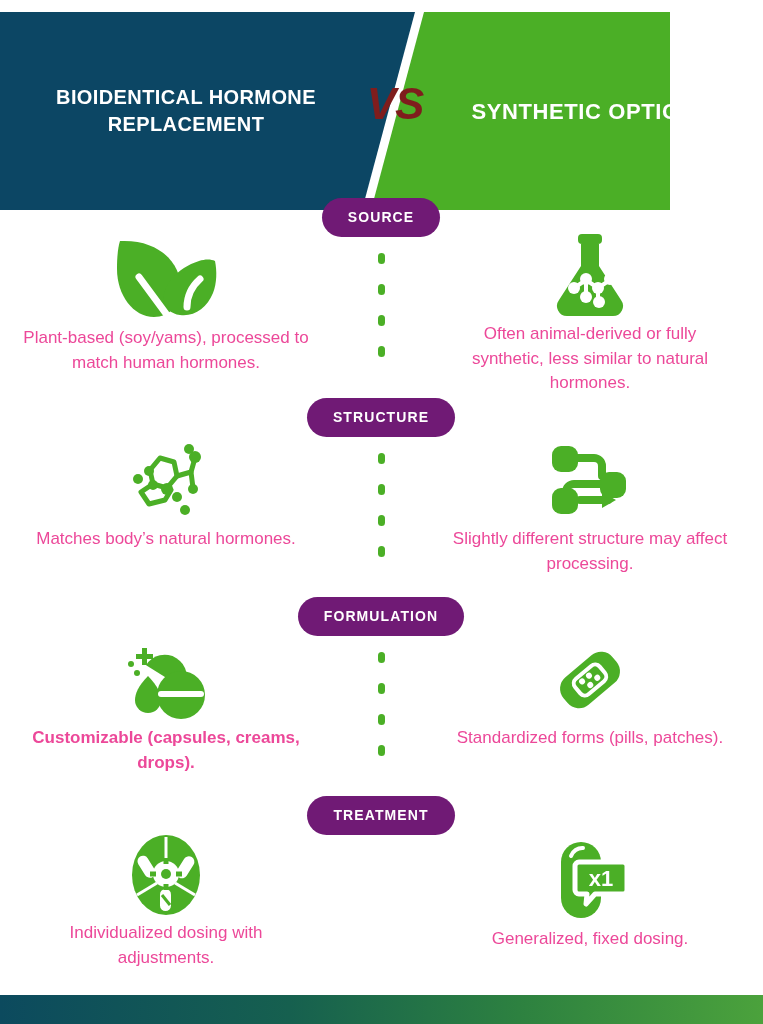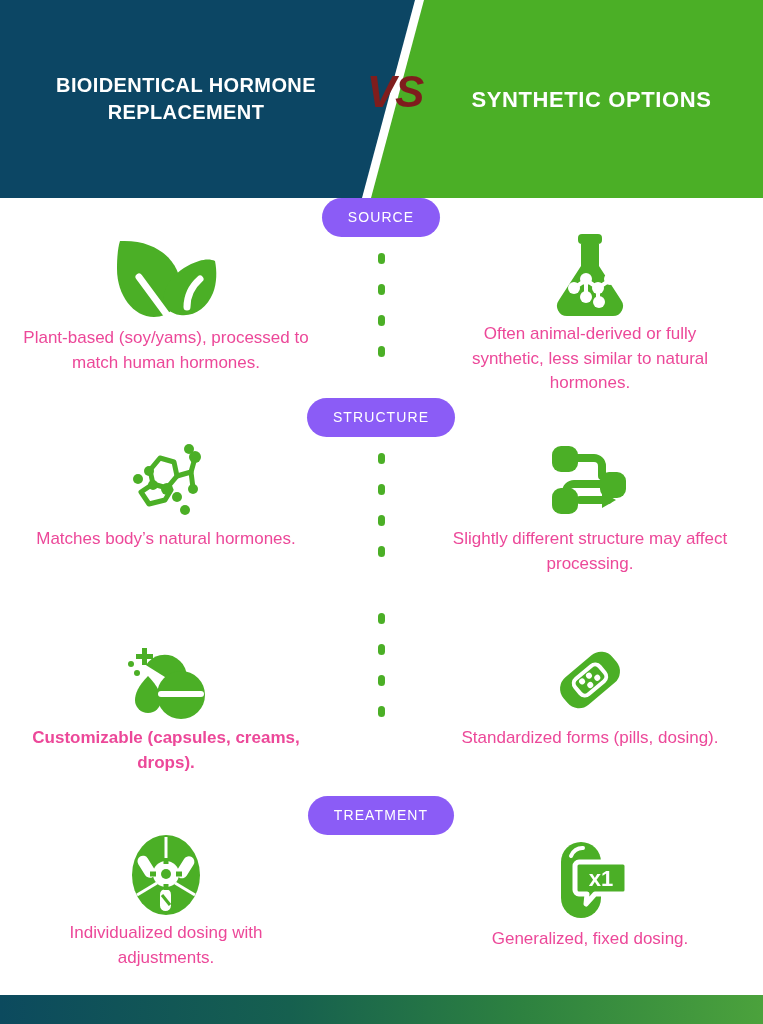--- a/index.html
+++ b/index.html
@@ -12,22 +12,22 @@
     height: 1024px;
     position: relative;
     overflow: hidden;
     font-family: "Liberation Sans", sans-serif;
     color: #231f20;
   }
 
   
   .header {
     position: absolute;
-    left: 0; top: 0;
-    width: 763px;
+    left: 0; top: 12px;
+    width: 670px;
     height: 198px;
     overflow: hidden;
   }
   .header-green {
     position: absolute;
     inset: 0;
     background: #4BAF26;
   }
   .header-navy {
     position: absolute;
@@ -110,24 +110,24 @@
   
   .center {
     position: absolute;
     left: 281px;
     top: 0;
     width: 200px;
     text-align: center;
   }
   .pill {
     display: inline-block;
-    background: #8b5cf6;
+    background: #701a75;
     color: #ffffff;
     font-size: 14px;
-    font-weight: normal;
+    font-weight: bold;
     letter-spacing: 1.1px;
     border-radius: 24px;
     padding: 11px 26px 12px;
     white-space: nowrap;
   }
   .dots {
     margin-top: 16px;
     display: flex;
     flex-direction: column;
     align-items: center;
@@ -286,20 +286,21 @@
             <path d="M23 36 C33 46 36 54 36 60 a13 13 0 0 1 -26 0 C10 54 13 46 23 36 Z"></path>
             <circle cx="56" cy="55" r="24"></circle>
           </g>
           <rect x="33" y="51" width="46" height="6" rx="3" fill="#ffffff"></rect>
         </svg>
       </div>
       <div class="side-text">Customizable (capsules, creams, drops).</div>
     </div>
 
     <div class="center">
+      <span class="pill">FORMULATION</span>
       <div class="dots">
         <span class="dot"></span>
         <span class="dot"></span>
         <span class="dot"></span>
         <span class="dot"></span>
       </div>
     </div>
 
     <div class="side side-right" style="top:37px;">
       <div class="icon-box">
@@ -309,21 +310,21 @@
             <rect x="24" y="30" width="32" height="20" rx="6" fill="none" stroke="#ffffff" stroke-width="4"></rect>
             <g fill="#ffffff">
               <circle cx="33" cy="36" r="3"></circle>
               <circle cx="42" cy="36" r="3"></circle>
               <circle cx="37" cy="44" r="3"></circle>
               <circle cx="47" cy="43" r="3"></circle>
             </g>
           </g>
         </svg>
       </div>
-      <div class="side-text">Standardized forms (pills, dosing).</div>
+      <div class="side-text">Standardized forms (pills, patches).</div>
     </div>
   </div>
 
   <div class="row" style="height:190px;">
     <div class="side side-left" style="top:33px;">
       <div class="icon-box">
         <svg width="74" height="84" viewBox="0 0 74 84">
           <ellipse cx="37" cy="42" rx="34" ry="40" fill="#4BAF26"></ellipse>
           <g stroke="#ffffff" stroke-width="3" fill="none">
             <path d="M37 4 L37 30"></path>

